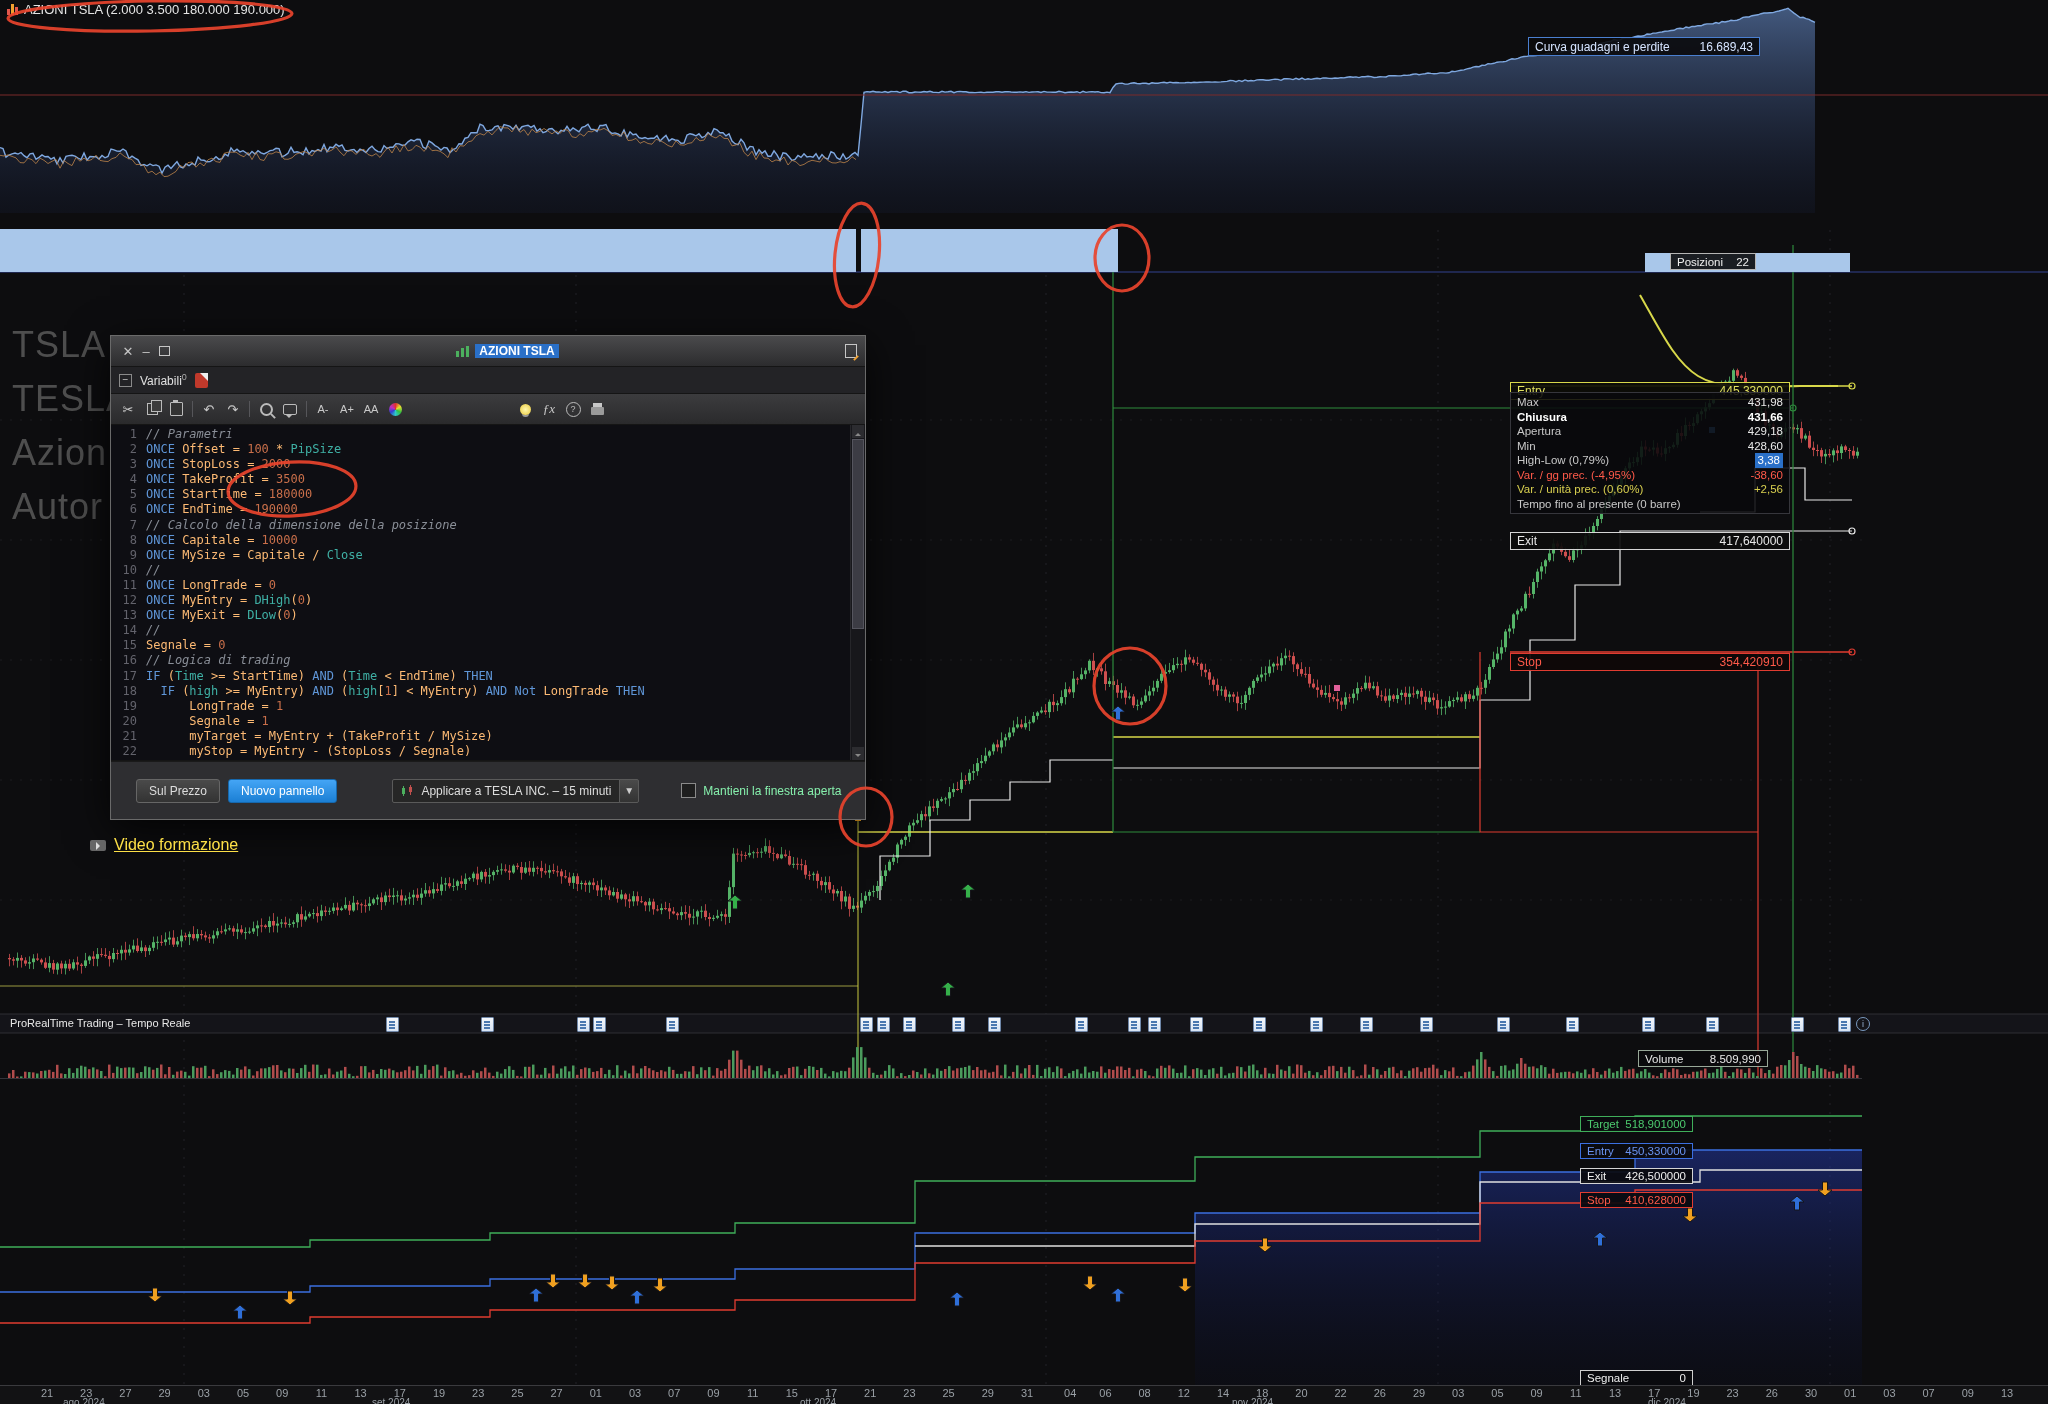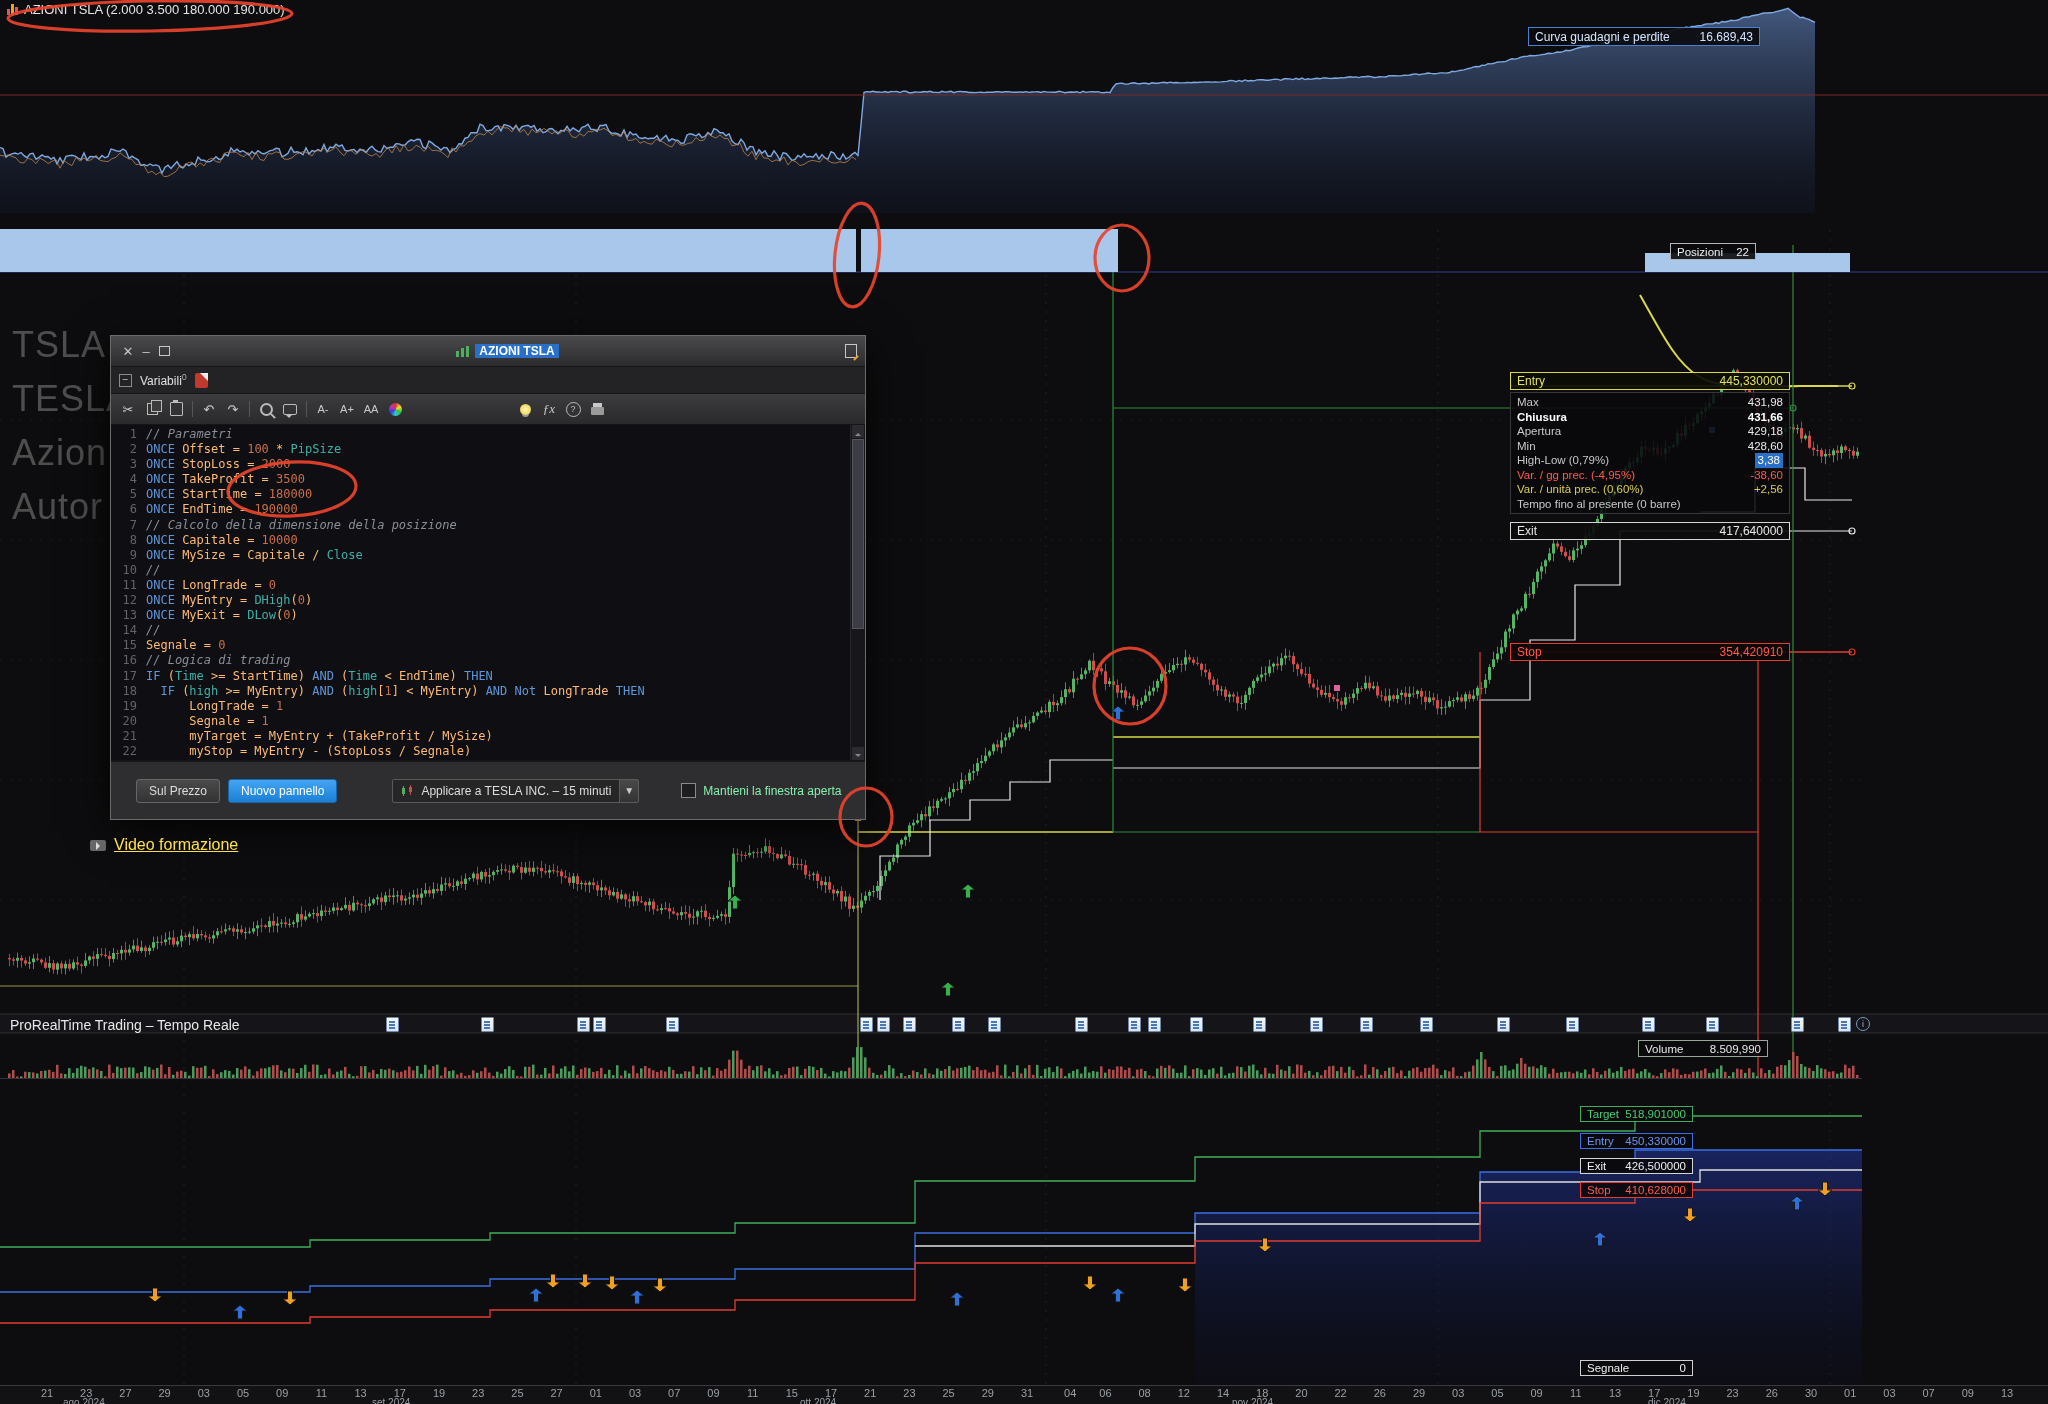--- a/index.html
+++ b/index.html
@@ -12,21 +12,21 @@
   
   #topbar{position:absolute;top:0;left:0;height:18px;display:flex;align-items:center;gap:6px;
           padding-left:7px;z-index:6;}
   #instr-icon{display:inline-flex;align-items:flex-end;gap:1px;height:12px;}
   #instr-icon .ib1,#instr-icon .ib2,#instr-icon .ib3{display:inline-block;width:3px;background:#e2574c;}
   #instr-icon .ib1{height:6px;} #instr-icon .ib2{height:11px;background:#f0a030;} #instr-icon .ib3{height:8px;}
   #instr-label{font-size:13px;color:#e4e4e4;}
 
   
   .lblbox{position:absolute;display:flex;justify-content:space-between;align-items:center;
-          box-sizing:border-box;padding:0 6px;font-size:12px;background:rgba(10,10,12,.9);z-index:6;}
+          box-sizing:border-box;padding:0 6px;font-size:12px;background:rgba(10,10,12,.9);z-index:6;margin-top:10px;}
   #equity-box{left:1528px;top:27px;width:232px;height:19px;border:1px solid #4a7fd0;color:#d5e4ff;}
   #positions-box{left:1670px;top:243px;width:86px;height:17px;border:1px solid #b5b5b5;color:#eee;font-size:11.5px;}
   #entry-box{left:1510px;top:372px;width:280px;height:18px;border:1px solid #d8d84a;color:#e0e060;background:rgba(12,12,6,.92);}
   #exit-box{left:1510px;top:522px;width:280px;height:18px;border:1px solid #d5d5d5;color:#e8e8e8;background:rgba(12,12,12,.92);}
   #stop-box{left:1510px;top:643px;width:280px;height:18px;border:1px solid #e03c31;color:#ff5a4a;background:rgba(14,8,8,.92);}
   #volume-box{left:1638px;top:1040px;width:130px;height:17px;border:1px solid #98a898;color:#e8e8e8;font-size:11.5px;}
   .indbox{left:1580px;width:113px;height:16px;font-size:11.5px;background:rgba(10,10,14,.92);}
   #target2-box{position:absolute;top:1106px;border:1px solid #3fae5a;color:#4cc96e;}
   #entry2-box{position:absolute;top:1133px;border:1px solid #3b6fe0;color:#6a93f0;}
   #exit2-box{position:absolute;top:1158px;border:1px solid #d5d5d5;color:#eee;}
@@ -47,21 +47,21 @@
   .posbar{position:absolute;background:#a9c7ea;z-index:2;}
   #posbar-a{left:0;top:229px;width:856px;height:43px;}
   #posbar-b{left:861px;top:229px;width:257px;height:43px;}
   #posbar-c{left:1645px;top:253px;width:205px;height:19px;}
 
   
   #watermark{position:absolute;left:12px;top:318px;z-index:2;}
   #watermark div{font-size:36px;line-height:54px;color:#5a5a5a;opacity:.85;letter-spacing:1px;}
 
   
-  #status-label{position:absolute;left:10px;top:1017px;font-size:14px;color:#e8e8e8;z-index:3;}
+  #status-label{position:absolute;left:10px;top:1017px;font-size:11px;color:#e8e8e8;z-index:3;}
   #doc-icons{position:absolute;left:0;top:0;z-index:3;}
   .doc-icon{position:absolute;top:1017px;width:11px;height:13px;background:linear-gradient(#f4f7fb,#d7e4f4);
             border:1px solid #6f87a8;border-radius:1px;}
   .doc-icon::after{content:'';position:absolute;left:2px;top:3px;width:6px;height:1.5px;background:#4a78b0;
             box-shadow:0 3px 0 #4a78b0,0 6px 0 #4a78b0;}
   #info-icon{position:absolute;left:1856px;top:1017px;width:12px;height:12px;border:1px solid #7a9ac0;
              border-radius:50%;color:#9ab4d4;font-size:9px;line-height:12px;text-align:center;z-index:3;}
 
   
   #xaxis{position:absolute;left:0;top:1385px;width:2048px;height:19px;background:#121214;

